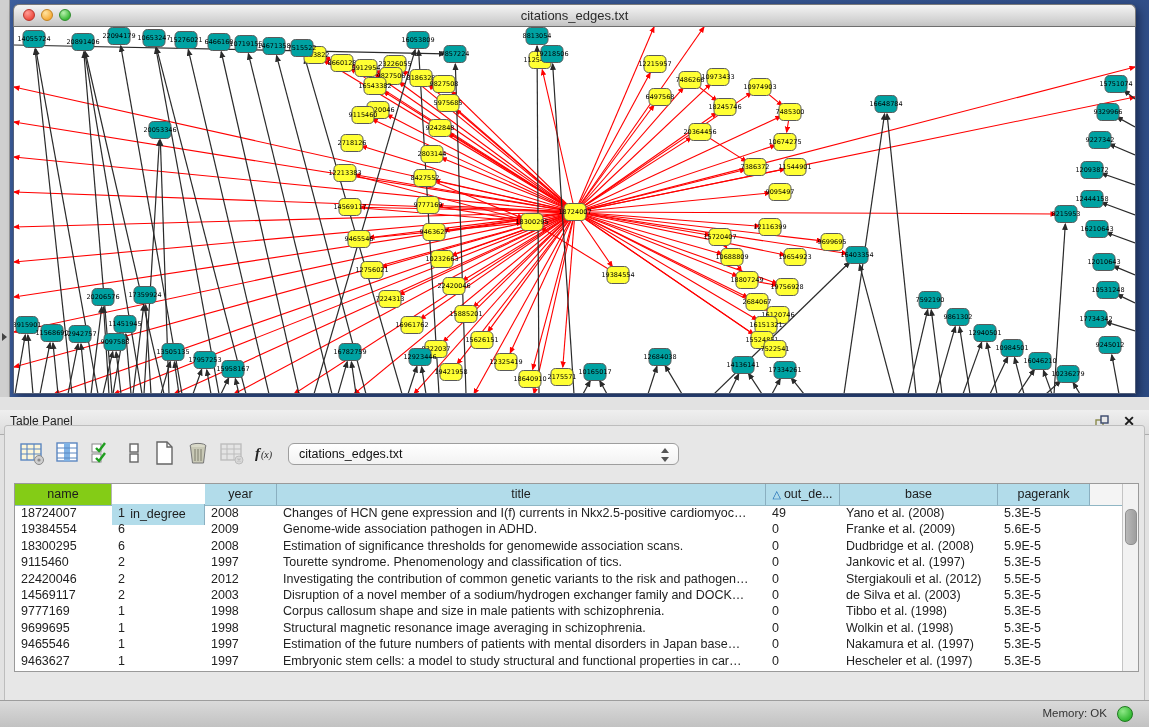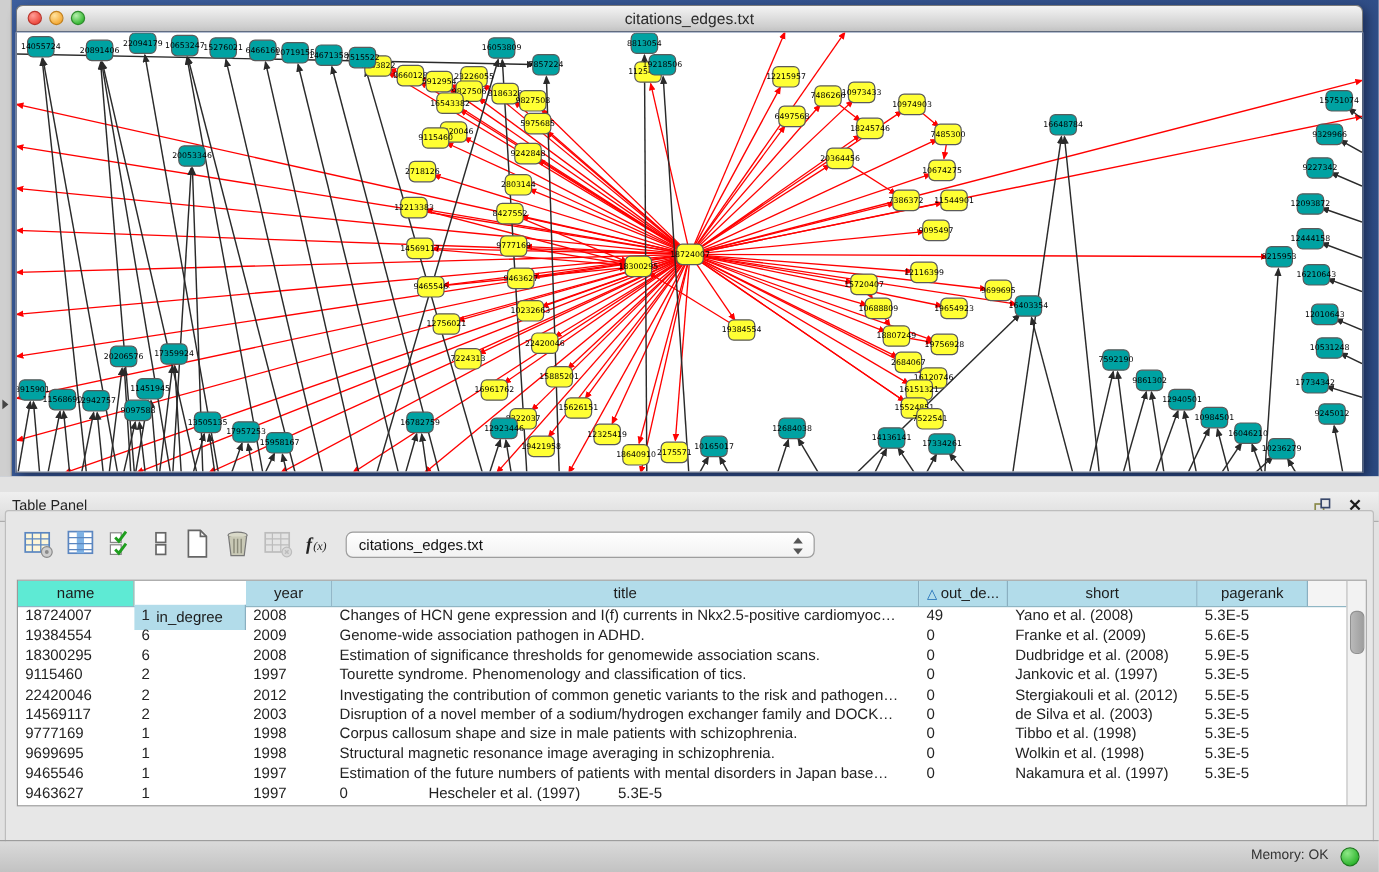--- a/index.html
+++ b/index.html
@@ -48,21 +48,21 @@
     border-left:4px solid transparent;border-right:4px solid transparent;border-bottom:5px solid #555;}
   .combo-arrows .down{position:absolute;bottom:0;left:1px;width:0;height:0;
     border-left:4px solid transparent;border-right:4px solid transparent;border-top:5px solid #555;}
   
   .tableWrap{position:absolute;left:9px;top:57px;width:1123px;height:187px;
     border:1px solid #9a9a9a;background:#fff;overflow:hidden;}
   .thead{position:absolute;left:0;top:0;right:15px;height:21px;display:flex;
     border-bottom:1px solid #8fb6c4;}
   .th{box-sizing:border-box;height:21px;line-height:20px;text-align:center;
     font-size:12.5px;color:#1c1c1c;background:#b2dcea;border-right:1px solid #8aafc0;overflow:hidden;white-space:nowrap;}
-  .th.grey{background:#5eead4;border-right:1px solid #b5b5b5;}
+  .th.grey{background:#84cc16;border-right:1px solid #b5b5b5;}
   .th .sortmark{color:#1668b4;font-size:11px;margin-right:3px;}
   .tbody{position:absolute;left:0;top:21px;right:15px;bottom:0;}
   .trow{display:flex;height:16.4px;}
   .td{box-sizing:border-box;padding:0 4px 0 6px;font-size:12.5px;line-height:16px;color:#222;
     overflow:hidden;white-space:nowrap;}
   .vscroll{position:absolute;right:0;top:0;width:15px;bottom:0;background:#f2f2f2;border-left:1px solid #c4c4c4;}
   .vthumb{position:absolute;left:2px;top:25px;width:10px;height:34px;border-radius:5px;
     background:linear-gradient(90deg,#b9b9b9,#9e9e9e);border:1px solid #909090;}
   
   .seg-tabs{position:absolute;left:50%;transform:translateX(-50%);top:277px;height:21px;display:flex;
@@ -792,21 +792,21 @@
       </div>
     </div>
 
     <div class="tableWrap">
       <div class="thead" id="thead">
           <div class="th grey" style="width: 97px;">name</div>
           <div class="th" style="width: 93px; margin-top: 20px;">in_degree</div>
           <div class="th" style="width: 72px;">year</div>
           <div class="th" style="width: 489px;">title</div>
           <div class="th" style="width: 74px;"><span class="sortmark">△</span>out_de...</div>
-          <div class="th" style="width: 158px;">short</div>
+          <div class="th" style="width: 158px;">base</div>
           <div class="th" style="width: 92px;">pagerank</div>
           <div class="th grey" style="flex: 1 1 0%; background: rgb(244, 244, 244);"></div>
         </div>
       <div class="tbody" id="tbody">
           <div class="trow">
             <div class="td" style="width: 97px;">18724007</div>
             <div class="td" style="width: 93px;">1</div>
             <div class="td" style="width: 72px;">2008</div>
             <div class="td" style="width: 489px;">Changes of HCN gene expression and I(f) currents in Nkx2.5-positive cardiomyoc…</div>
             <div class="td" style="width: 74px;">49</div>
@@ -882,20 +882,21 @@
             <div class="td" style="width: 72px;">1997</div>
             <div class="td" style="width: 489px;">Estimation of the future numbers of patients with mental disorders in Japan base…</div>
             <div class="td" style="width: 74px;">0</div>
             <div class="td" style="width: 158px;">Nakamura et al. (1997)</div>
             <div class="td" style="width: 92px;">5.3E-5</div>
           </div>
           <div class="trow">
             <div class="td" style="width: 97px;">9463627</div>
             <div class="td" style="width: 93px;">1</div>
             <div class="td" style="width: 72px;">1997</div>
+            <div class="td" style="width: 489px;">Embryonic stem cells: a model to study structural and functional properties in car…</div>
             <div class="td" style="width: 74px;">0</div>
             <div class="td" style="width: 158px;">Hescheler et al. (1997)</div>
             <div class="td" style="width: 92px;">5.3E-5</div>
           </div>
         </div>
       <div class="vscroll">
         <div class="vthumb"></div>
       </div>
     </div>
 

